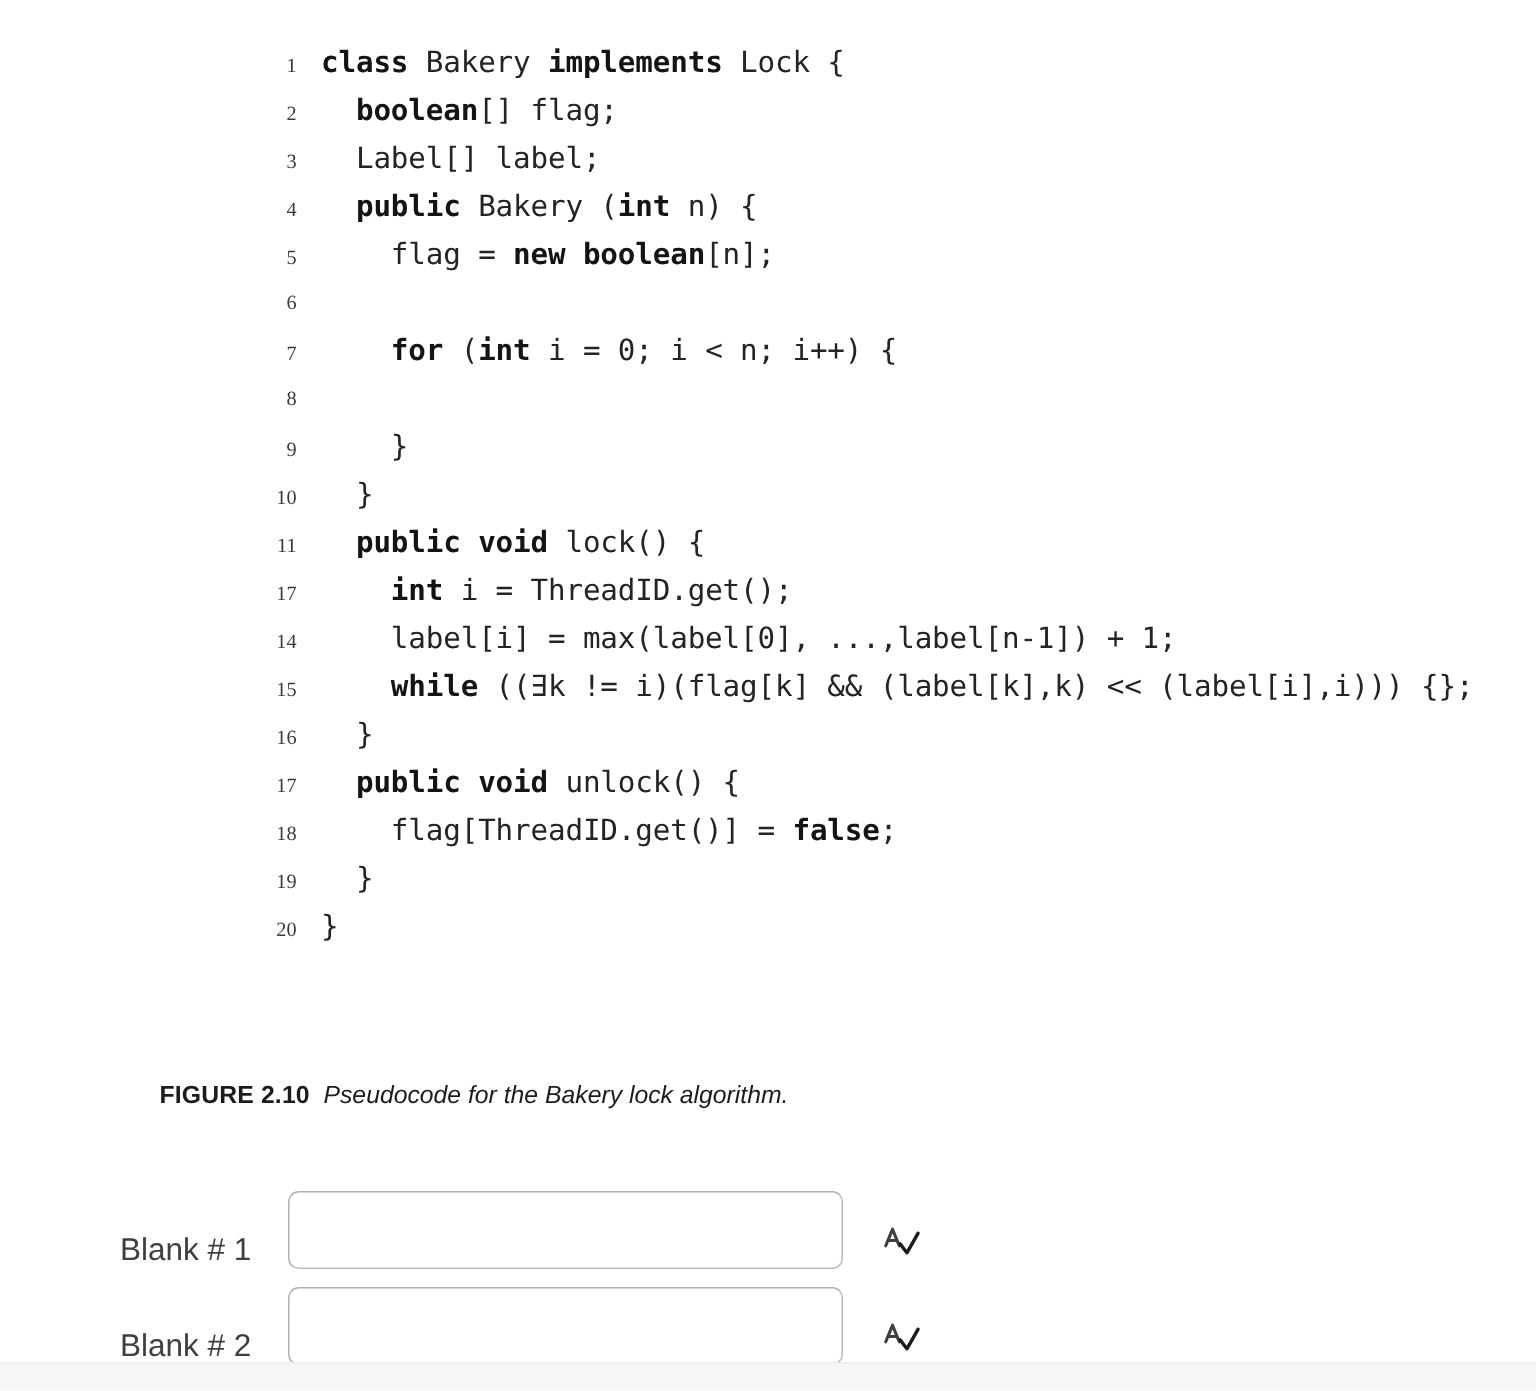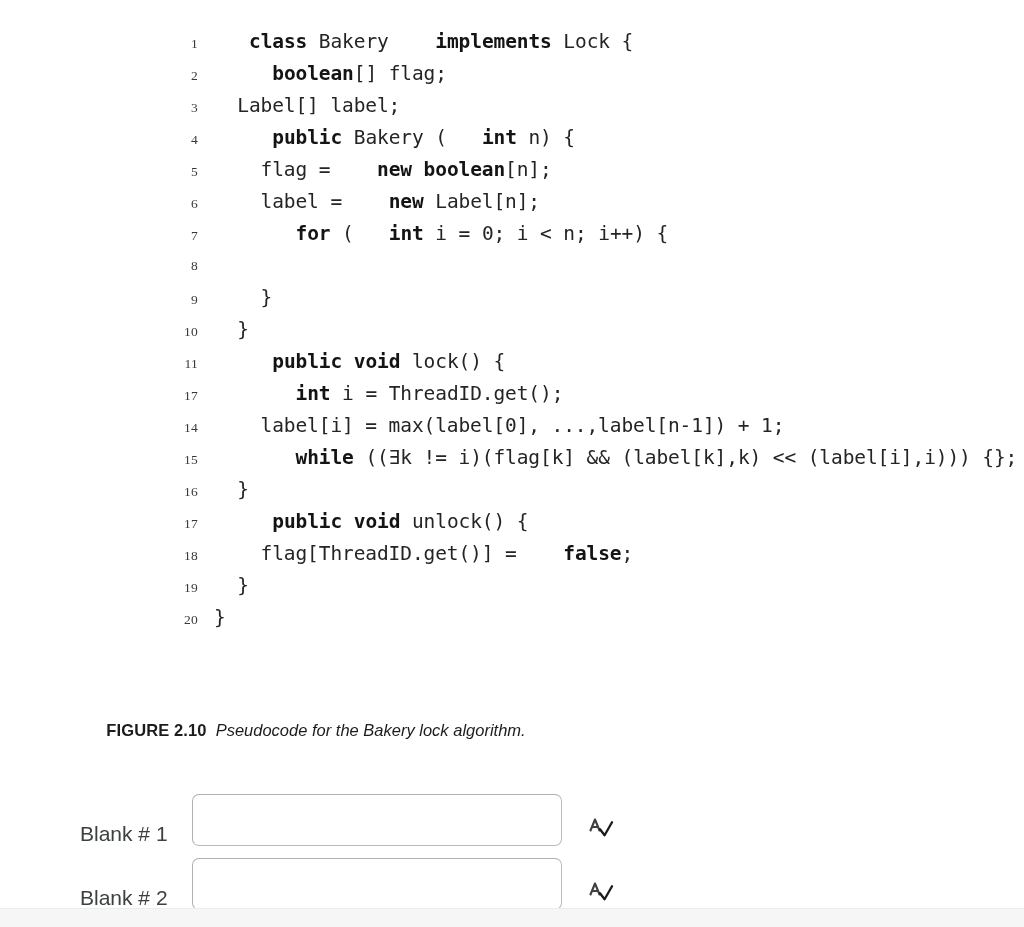--- a/index.html
+++ b/index.html
@@ -45,21 +45,20 @@
   .code-text {
     padding-left: 16px;
     font-family: "DejaVu Sans Mono", monospace;
     font-size: 19.5px;
     color: #242424;
     letter-spacing: -0.1px;
   }
   .code-text b {
     font-weight: 700;
     color: #141414;
-    margin-left: 35px;
   }
 
   
   .caption {
     position: absolute;
     left: 88px;
     top: 702px;
     font-family: "Liberation Sans", sans-serif;
     font-size: 16.5px;
     color: #1c1c1c;
@@ -132,21 +131,21 @@
 </head>
 <body>
 
 <div class="figure-block">
   <div class="code-listing">
       <div class="code-line"><span class="ln">1</span><span class="code-text"><b>class</b> Bakery <b>implements</b> Lock {</span></div>
       <div class="code-line"><span class="ln">2</span><span class="code-text">  <b>boolean</b>[] flag;</span></div>
       <div class="code-line"><span class="ln">3</span><span class="code-text">  Label[] label;</span></div>
       <div class="code-line"><span class="ln">4</span><span class="code-text">  <b>public</b> Bakery (<b>int</b> n) {</span></div>
       <div class="code-line"><span class="ln">5</span><span class="code-text">    flag = <b>new boolean</b>[n];</span></div>
-      <div class="code-line"><span class="ln">6</span><span class="code-text">    label = <b>new</b> Label[n];</span></div>
+      <div class="code-line"><span class="ln">6</span></div>
       <div class="code-line"><span class="ln">7</span><span class="code-text">    <b>for</b> (<b>int</b> i = 0; i &lt; n; i++) {</span></div>
       <div class="code-line"><span class="ln">8</span></div>
       <div class="code-line"><span class="ln">9</span><span class="code-text">    }</span></div>
       <div class="code-line"><span class="ln">10</span><span class="code-text">  }</span></div>
       <div class="code-line"><span class="ln">11</span><span class="code-text">  <b>public void</b> lock() {</span></div>
       <div class="code-line"><span class="ln">17</span><span class="code-text">    <b>int</b> i = ThreadID.get();</span></div>
       <div class="code-line"><span class="ln">14</span><span class="code-text">    label[i] = max(label[0], ...,label[n-1]) + 1;</span></div>
       <div class="code-line"><span class="ln">15</span><span class="code-text">    <b>while</b> ((∃k != i)(flag[k] &amp;&amp; (label[k],k) &lt;&lt; (label[i],i))) {};</span></div>
       <div class="code-line"><span class="ln">16</span><span class="code-text">  }</span></div>
       <div class="code-line"><span class="ln">17</span><span class="code-text">  <b>public void</b> unlock() {</span></div>

